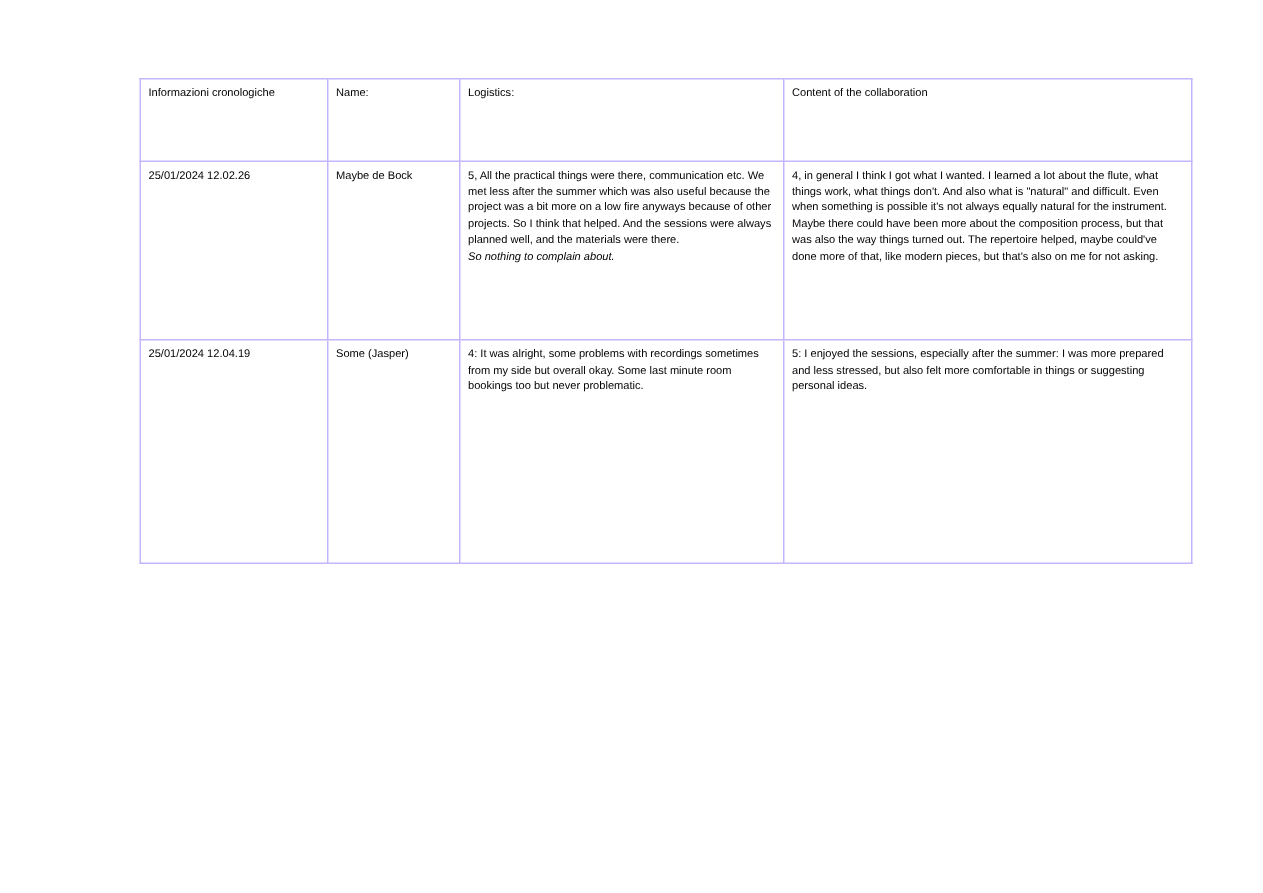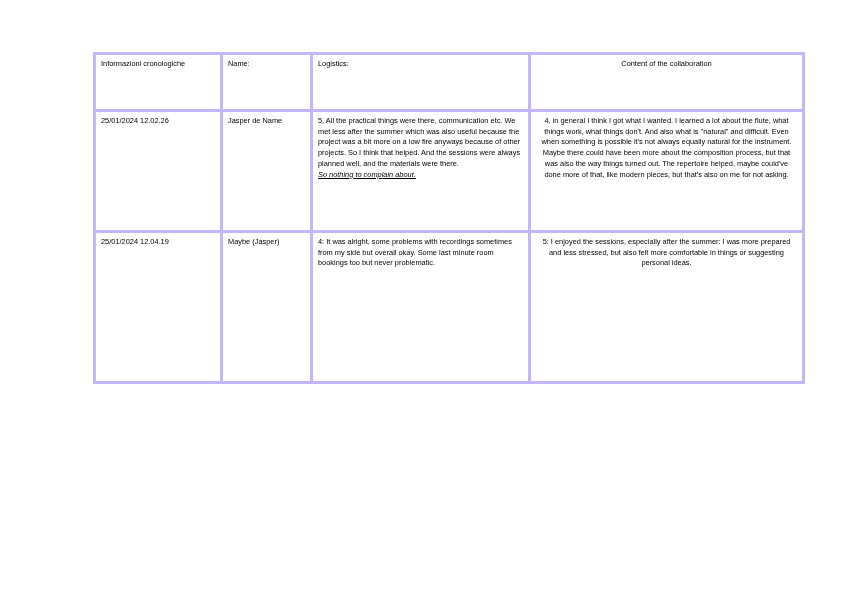--- a/index.html
+++ b/index.html
@@ -22,49 +22,48 @@
   }
   .doc-table {
     position: absolute;
     left: 93px;
     top: 52px;
     width: 657px;
     border-collapse: collapse;
     table-layout: fixed;
   }
   .doc-table td {
-    border: 3px solid #c4b5fd;
+    border: 1px solid #c4b5fd;
     vertical-align: top;
     padding: 4px 5px 4px 5px;
     font-size: 7.4px;
     line-height: 1.45;
   }
   .col-1 { width: 114px; }
   .col-2 { width: 77px; }
   .col-3 { width: 205px; }
-  .col-4 { width: 261px; text-align: center; }
+  .col-4 { width: 261px; }
 
   .row-header td {
     height: 46px;
   }
   .row-1 td {
     height: 110px;
   }
   .row-2 td {
     height: 140px;
   }
   .cell-text {
     display: block;
     white-space: pre-wrap;
   }
   .italic-note {
     display: block;
     font-style: italic;
     white-space: pre-wrap;
-    text-decoration: underline;
   }
   .hdr {
     display: block;
     white-space: pre-wrap;
   }
 </style>
 </head>
 <body>
 
 <div class="page">
@@ -82,36 +81,36 @@
         </td>
         <td class="col-4">
           <span class="hdr">Content of the collaboration</span>
         </td>
       </tr>
       <tr class="row-1">
         <td class="col-1">
           <span class="cell-text">25/01/2024 12.02.26</span>
         </td>
         <td class="col-2">
-          <span class="cell-text">Jasper de Name</span>
+          <span class="cell-text">Maybe de Bock</span>
         </td>
         <td class="col-3">
           <span class="cell-text">5, All the practical things were there, communication etc. We met less after the summer which was also useful because the project was a bit more on a low fire anyways because of other projects. So I think that helped. And the sessions were always planned well, and the materials were there.</span>
           <span class="italic-note">So nothing to complain about.</span>
         </td>
         <td class="col-4">
           <span class="cell-text">4, in general I think I got what I wanted. I learned a lot about the flute, what things work, what things don't. And also what is "natural" and difficult. Even when something is possible it's not always equally natural for the instrument. Maybe there could have been more about the composition process, but that was also the way things turned out. The repertoire helped, maybe could've done more of that, like modern pieces, but that's also on me for not asking.</span>
         </td>
       </tr>
       <tr class="row-2">
         <td class="col-1">
           <span class="cell-text">25/01/2024 12.04.19</span>
         </td>
         <td class="col-2">
-          <span class="cell-text">Maybe (Jasper)</span>
+          <span class="cell-text">Some (Jasper)</span>
         </td>
         <td class="col-3">
           <span class="cell-text">4: It was alright, some problems with recordings sometimes from my side but overall okay. Some last minute room bookings too but never problematic.</span>
           <span class="italic-note"></span>
         </td>
         <td class="col-4">
           <span class="cell-text">5: I enjoyed the sessions, especially after the summer: I was more prepared and less stressed, but also felt more comfortable in things or suggesting personal ideas.</span>
         </td>
       </tr>
     </tbody>

